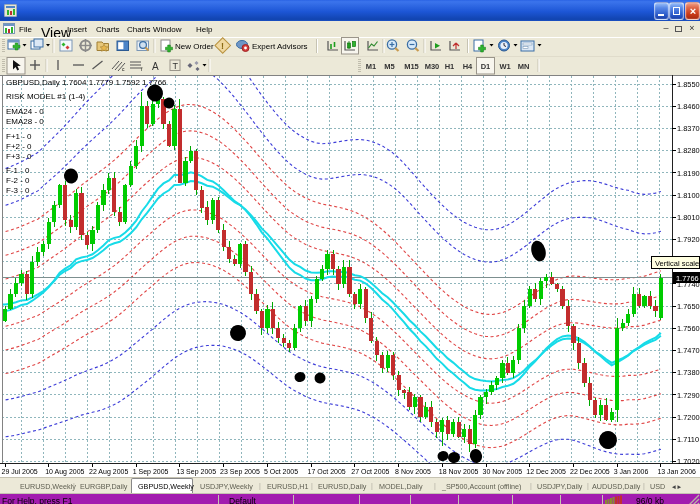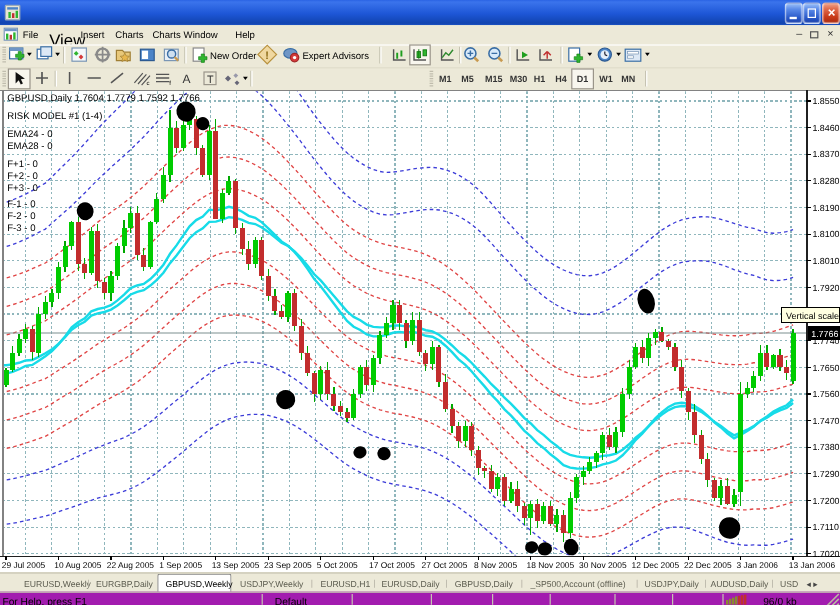--- a/index.html
+++ b/index.html
@@ -581,21 +581,21 @@
   <div class="abs" style="left:73px;top:3px;color:#b0ada0">|</div>
   <div class="abs" style="left:80px;top:4px">EURGBP,Daily</div>
   <div class="abs" style="left:131px;top:0;width:62px;height:16px;background:#fff;border:1px solid #888;border-bottom:none;border-radius:2px 2px 0 0"></div>
   <div class="abs" style="left:138px;top:4px;color:#000">GBPUSD,Weekly</div>
   <div class="abs" style="left:200px;top:4px">USDJPY,Weekly</div>
   <div class="abs" style="left:259px;top:3px;color:#b0ada0">|</div>
   <div class="abs" style="left:267px;top:4px">EURUSD,H1</div>
   <div class="abs" style="left:311px;top:3px;color:#b0ada0">|</div>
   <div class="abs" style="left:318px;top:4px">EURUSD,Daily</div>
   <div class="abs" style="left:371px;top:3px;color:#b0ada0">|</div>
-  <div class="abs" style="left:379px;top:4px">GBPUSD,Daily</div>
+  <div class="abs" style="left:379px;top:4px">MODEL,Daily</div>
   <div class="abs" style="left:434px;top:3px;color:#b0ada0">|</div>
   <div class="abs" style="left:442px;top:4px">_SP500,Account (offline)</div>
   <div class="abs" style="left:530px;top:3px;color:#b0ada0">|</div>
   <div class="abs" style="left:537px;top:4px">USDJPY,Daily</div>
   <div class="abs" style="left:587px;top:3px;color:#b0ada0">|</div>
   <div class="abs" style="left:592px;top:4px">AUDUSD,Daily</div>
   <div class="abs" style="left:643px;top:3px;color:#b0ada0">|</div>
   <div class="abs" style="left:650px;top:4px">USD</div>
   <div class="abs" style="left:672px;top:4px;color:#444">◂ ▸</div>
 </div>

